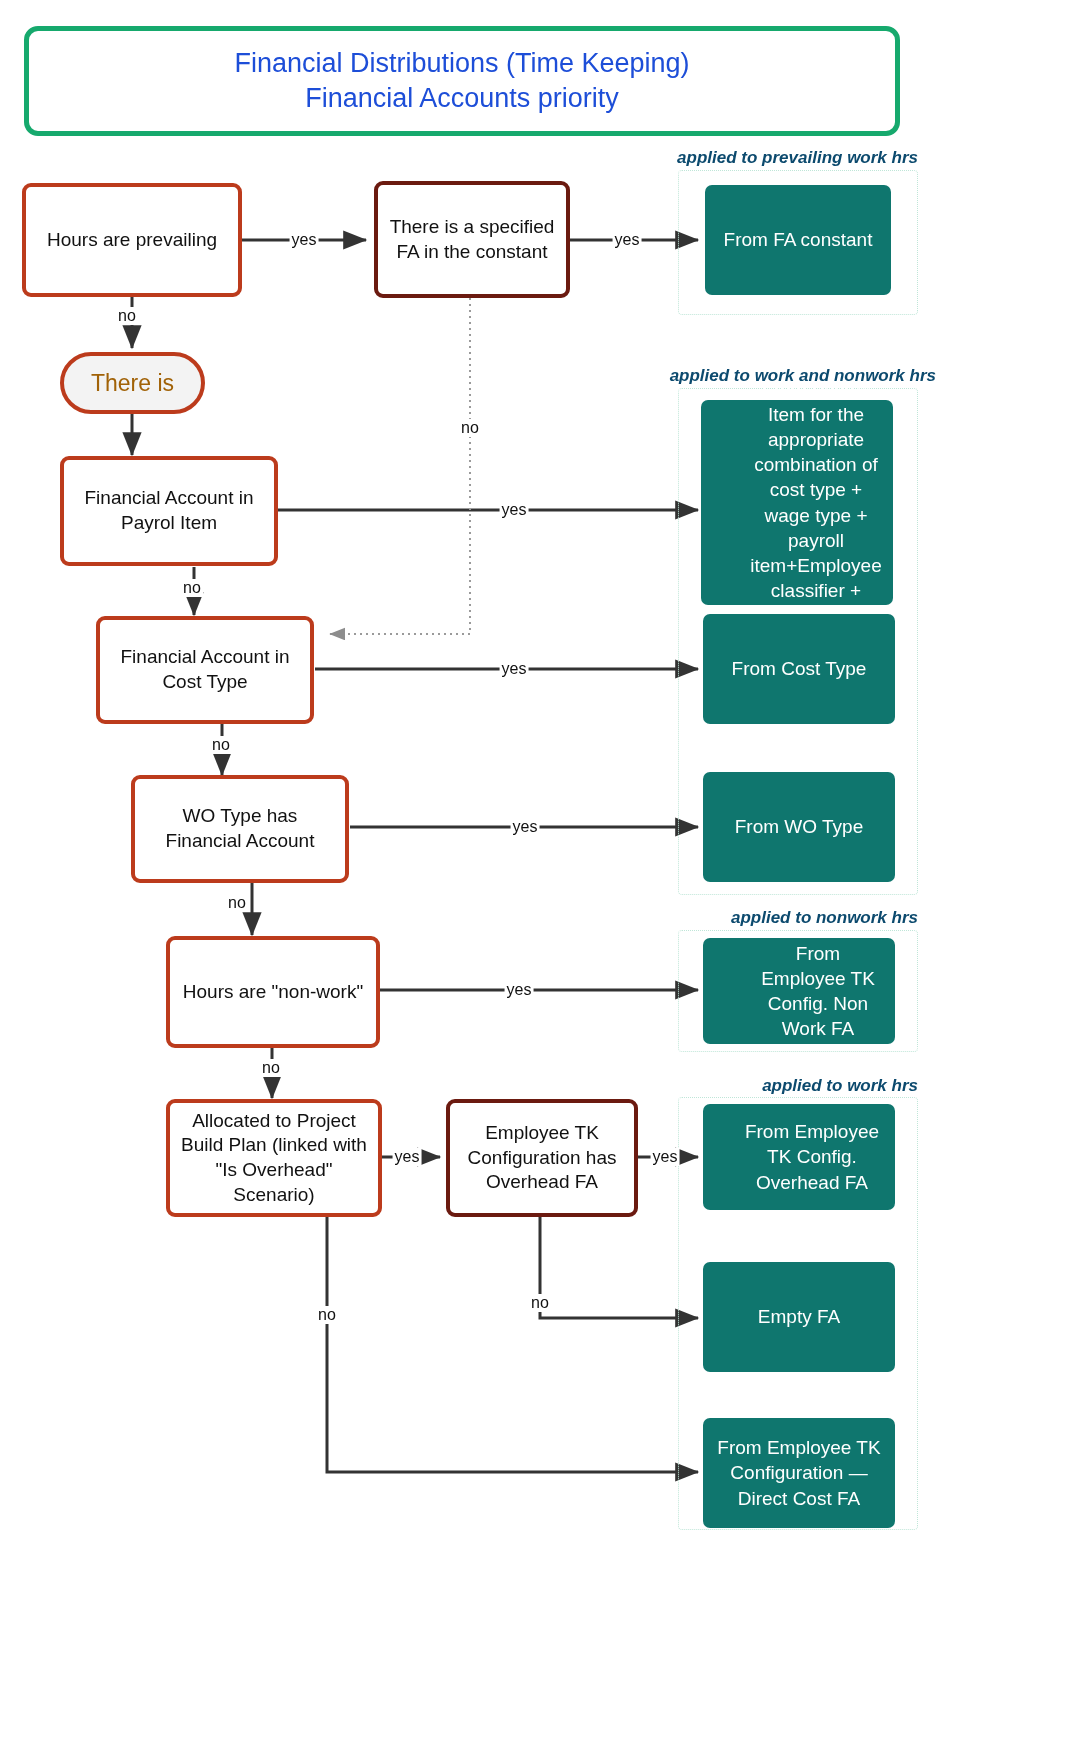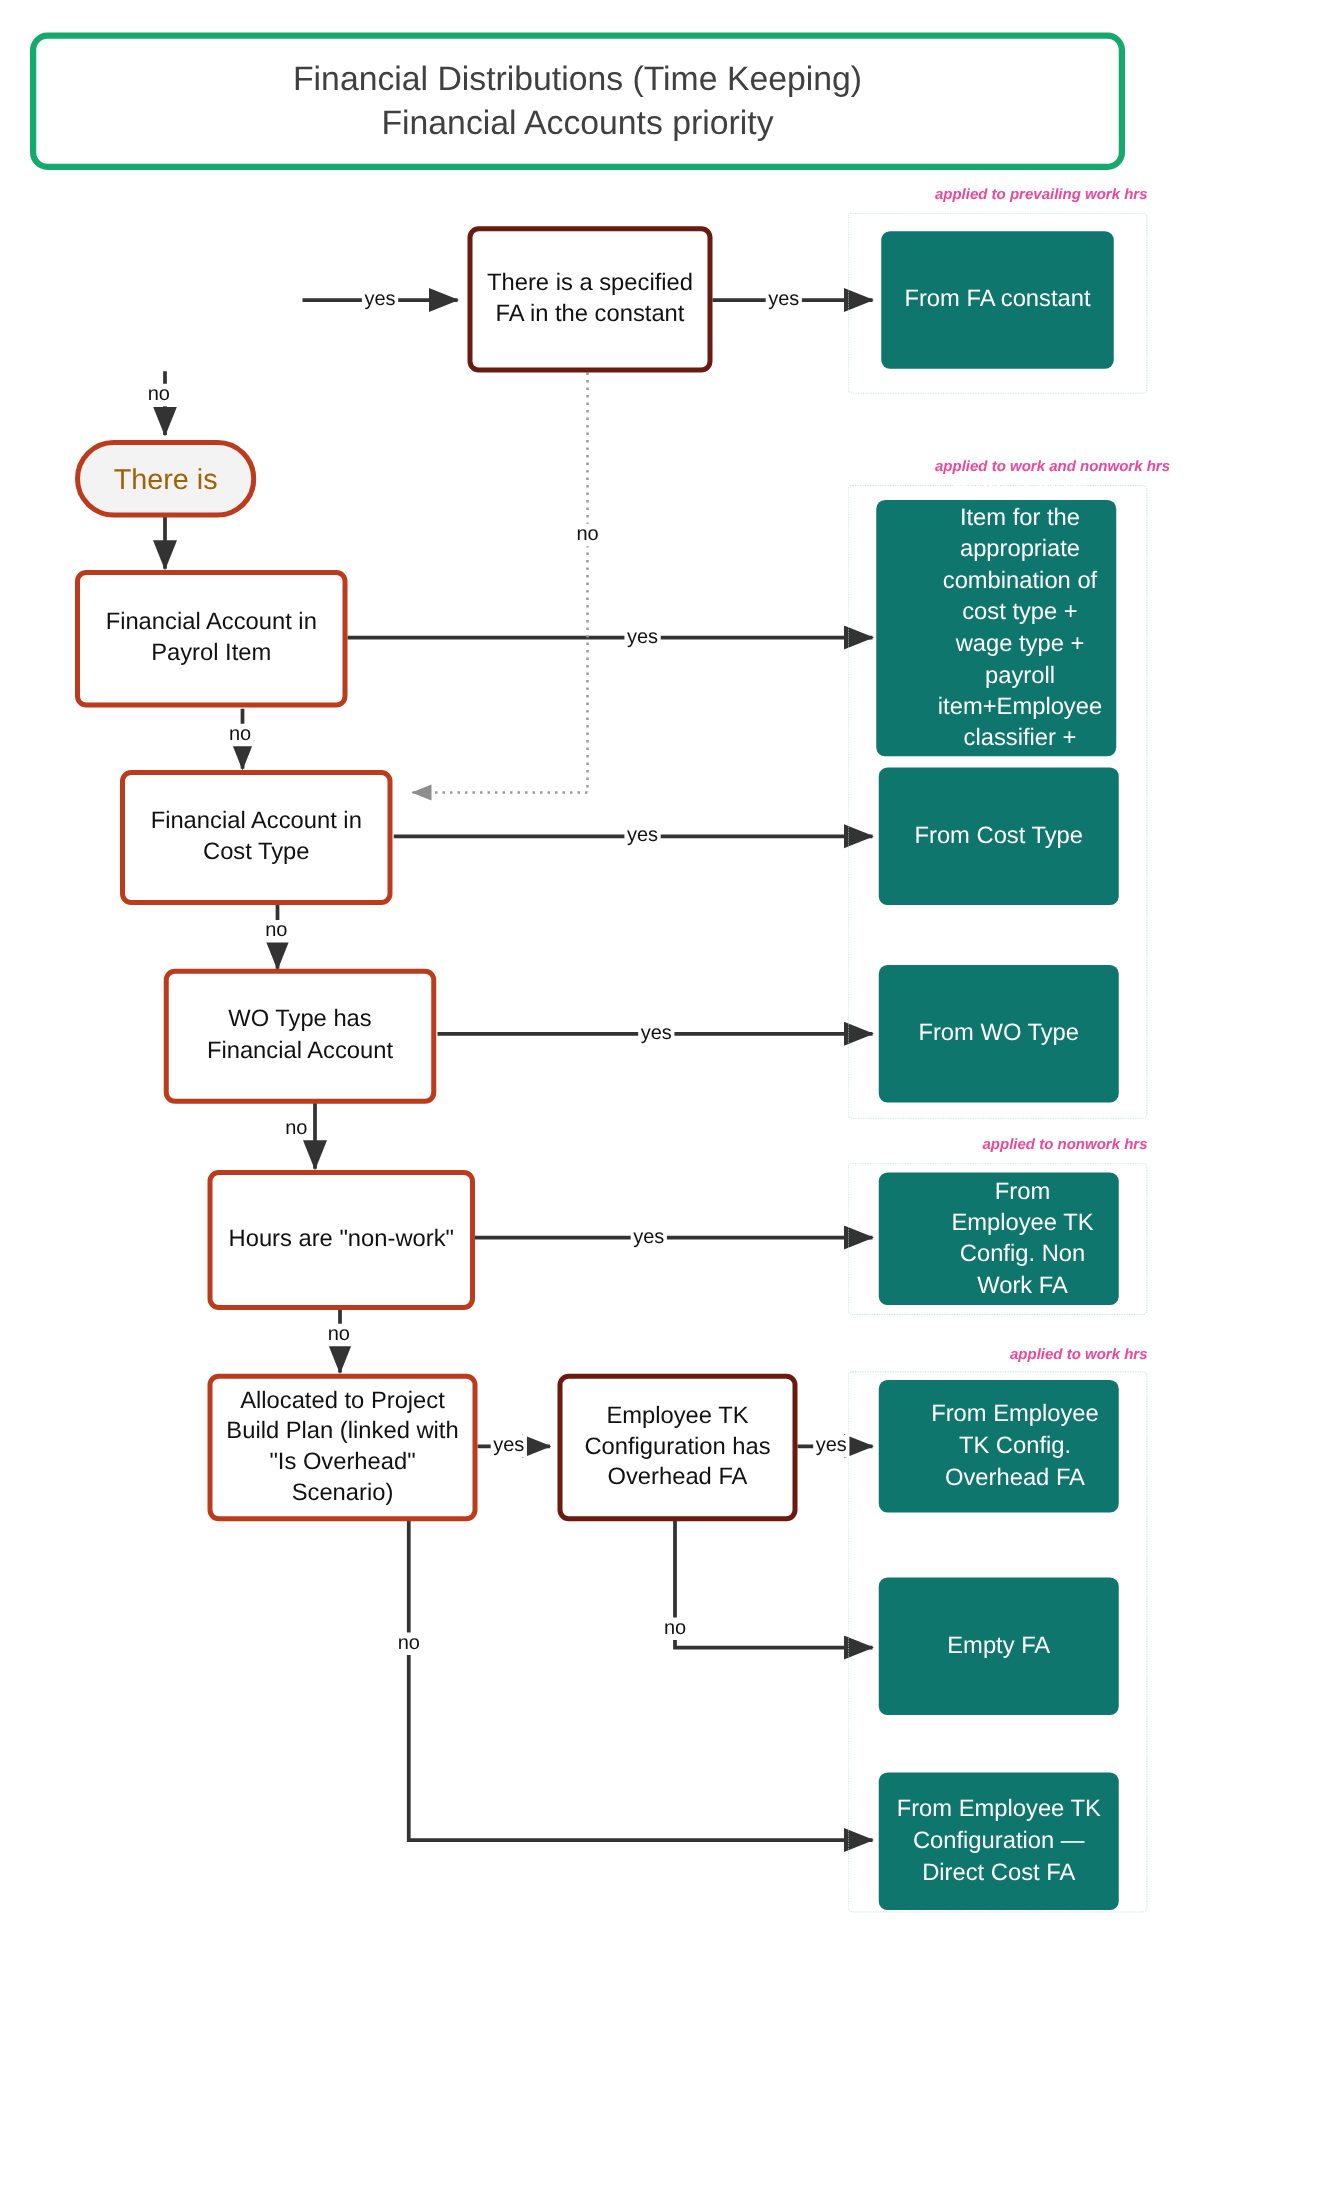--- a/index.html
+++ b/index.html
@@ -3,31 +3,31 @@
 <meta charset="utf-8">
 <style>
   html,body{margin:0;padding:0;background:#ffffff;}
   body{width:1070px;height:1763px;position:relative;
        font-family:"Liberation Sans","DejaVu Sans",sans-serif;}
   #canvas{position:absolute;left:0;top:0;width:1070px;height:1763px;}
   svg{position:absolute;left:0;top:0;width:1070px;height:1763px;overflow:visible;}
   .node{position:absolute;box-sizing:border-box;display:flex;align-items:center;
         justify-content:center;text-align:center;}
   .title-box{border:5px solid #16a96d;border-radius:14px;background:#ffffff;
-             color:#404040;font-size:27px;line-height:1.28;}
+             color:#1d4ed8;font-size:27px;line-height:1.28;}
   .dec{border:4px solid #bc3b1c;border-radius:9px;background:#ffffff;
        color:#111111;font-size:19px;line-height:1.3;padding:4px 8px;}
   .dec.dark{border-color:#6b1a10;}
   .pill{border:4px solid #bc3b1c;border-radius:999px;background:#f3f3f3;
         color:#a16207;font-size:23px;}
   .res{background:#0f766e;border-radius:7px;color:#ffffff;font-size:19px;
        line-height:1.32;padding:4px 10px;}
   .grp{position:absolute;box-sizing:border-box;border:1px dotted #bfe6d8;
        border-radius:4px;background:transparent;}
-  .grp-label{position:absolute;color:#ec4899;font-size:12px;font-weight:bold;
+  .grp-label{position:absolute;color:#0c4a6e;font-size:17px;font-weight:bold;
              font-style:italic;white-space:nowrap;text-align:right;}
   .edge-lbl{position:absolute;font-size:16px;color:#111111;background:#ffffff;
             padding:0 2px;white-space:nowrap;transform:translate(-50%,-50%);}
 </style>
 </head>
 <body>
 
 <div id="canvas">
 
   <svg viewBox="0 0 1070 1763">
@@ -89,20 +89,23 @@
 
   <div class="grp" style="left:678px;top:388px;width:240px;height:507px;"></div>
   <div class="grp-label" style="left:618px;top:366px;width:318px;">applied to work and nonwork hrs</div>
 
   <div class="grp" style="left:678px;top:930px;width:240px;height:122px;"></div>
   <div class="grp-label" style="left:618px;top:908px;width:300px;">applied to nonwork hrs</div>
 
   <div class="grp" style="left:678px;top:1097px;width:240px;height:433px;"></div>
   <div class="grp-label" style="left:618px;top:1076px;width:300px;">applied to work hrs</div>
 
+  <div class="node dec" style="left:22px;top:183px;width:220px;height:114px;">
+    <span>Hours are prevailing</span>
+  </div>
 
   <div class="node dec dark" style="left:374px;top:181px;width:196px;height:117px;">
     <span>There is a specified FA in the constant</span>
   </div>
 
   <div class="node pill" style="left:60px;top:352px;width:145px;height:62px;">
     <span>There is</span>
   </div>
 
   <div class="node dec" style="left:60px;top:456px;width:218px;height:110px;">

